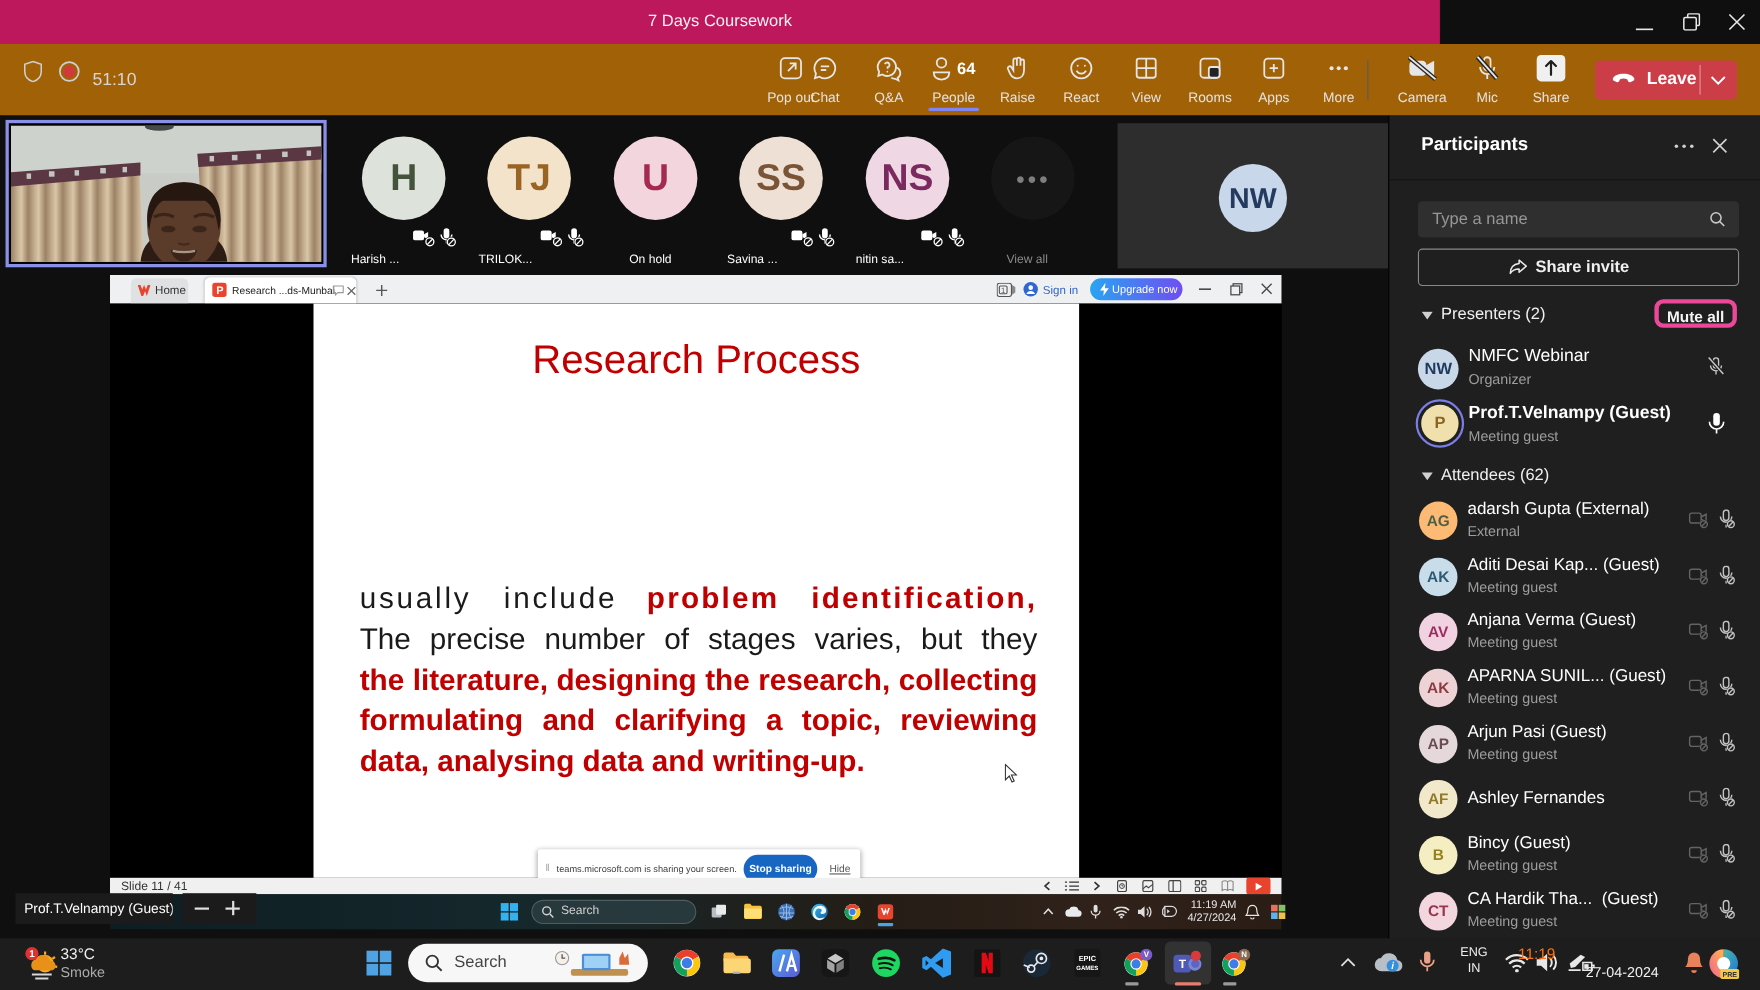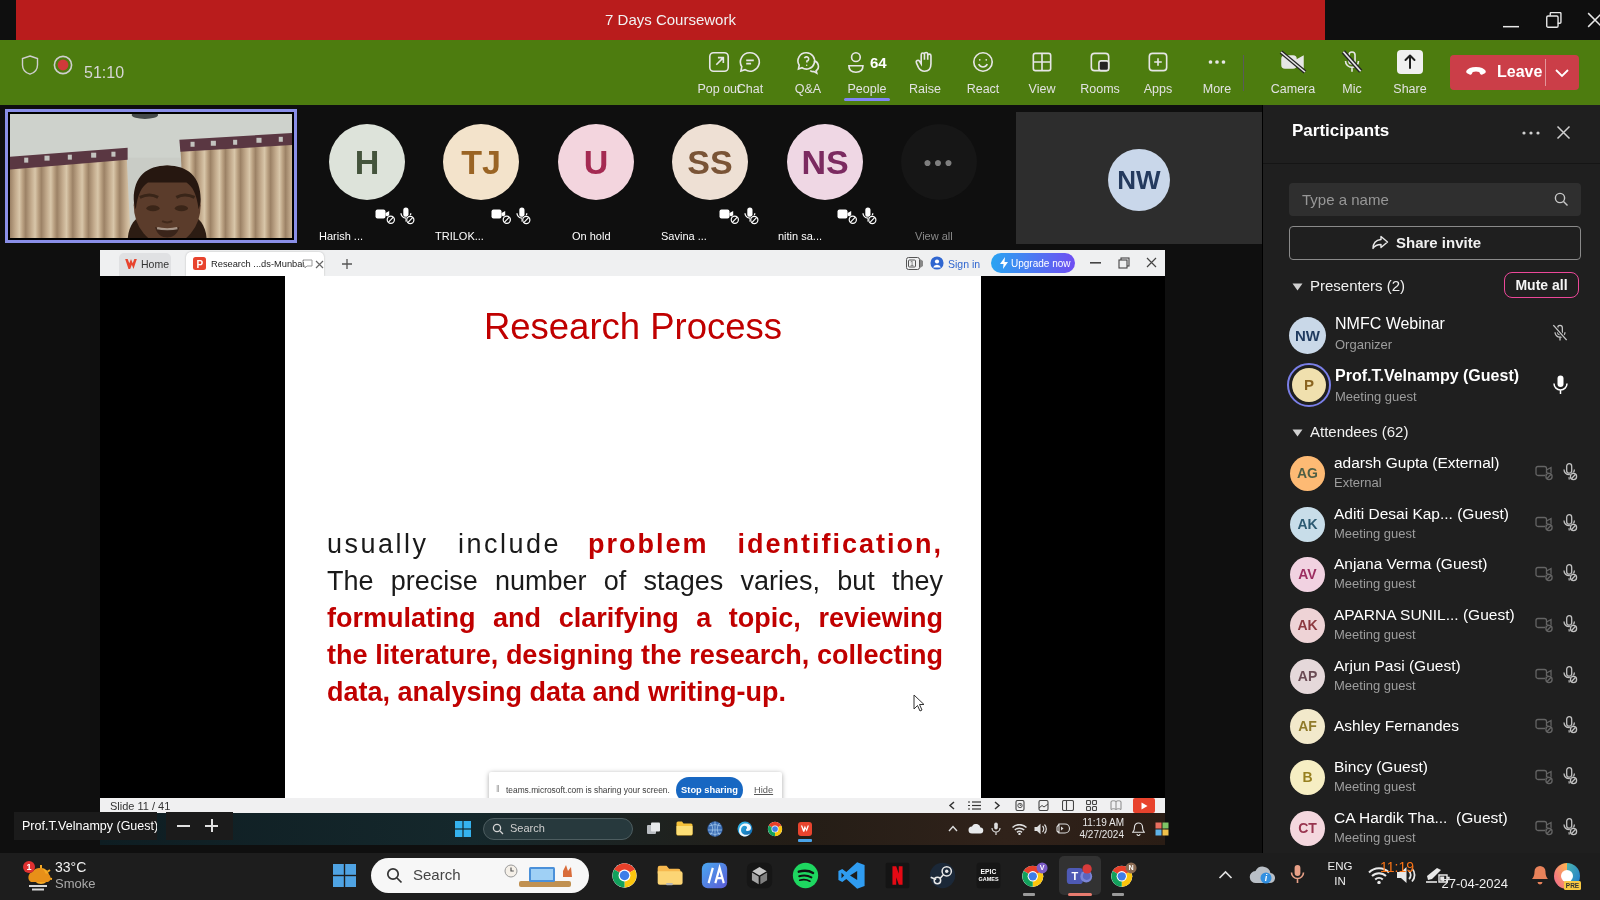--- a/index.html
+++ b/index.html
@@ -1,26 +1,26 @@
 <!DOCTYPE html>
 <html><head>
 <meta charset="utf-8">
 <style>
 * { margin:0; padding:0; box-sizing:border-box; }
 html,body { width:1600px; height:900px; overflow:hidden; background:#000; font-family:"Liberation Sans", sans-serif; }
 #app { position:relative; width:1600px; height:900px; background:#0f0f0f; }
 .abs { position:absolute; }
 
 
-#titlebar { left:16px; top:0; width:1309px; height:40px; background:#b91c1c; color:#fff; }
+#titlebar { left:0; top:0; width:1309px; height:40px; background:#be185d; color:#fff; }
 #titlebar .title { position:absolute; left:0; right:0; top:11px; text-align:center; font-size:15px; color:#f2f2f2; }
 .wbtn { position:absolute; top:12px; width:16px; height:16px; color:#e8e8e8; }
 
 
-#toolbar { left:0; top:40px; width:1600px; height:65px; background:#4d7c0f; }
+#toolbar { left:0; top:40px; width:1600px; height:65px; background:#a16207; }
 .tbitem { position:absolute; top:9px; width:58px; text-align:center; color:#e8e8e8; }
 .tbitem svg { display:block; margin:0 auto; }
 .tbitem .lbl { font-size:12.5px; margin-top:7px; color:#e2e2e2; }
 #rec-timer { position:absolute; left:84px; top:24px; font-size:16px; color:#d6d6d6; }
 
 
 #stage { left:0; top:105px; width:1262px; height:750px; background:#0f0f0f; }
 
 
 #vthumb { left:5px; top:4px; width:292px; height:134px; border:3px solid #8a8fe8; background:#000; }
@@ -345,22 +345,22 @@
         <svg style="position:absolute;left:1046px;top:7px" width="11" height="11" viewBox="0 0 11 11">
             <path d="M1 1 L10 10 M10 1 L1 10" stroke="#444" stroke-width="1.2"></path>
           </svg>
       </div>
       <div id="slidearea">
           <div id="slide">
         <div style="position:absolute;left:0;right:0;top:30px;text-align:center;font-size:36.5px;color:#c00000">Research Process</div>
         <div style="position:absolute;left:42px;top:250px;width:616px;font-size:27px;line-height:37px;color:#1a1a1a">
           <div style="text-align:justify;text-align-last:justify"><span style="letter-spacing:2.5px">usually include</span> <b style="color:#c00000;letter-spacing:2px">problem identification,</b></div>
           <div style="text-align:justify;text-align-last:justify">The precise number of stages varies, but they</div>
+          <div style="text-align:justify;text-align-last:justify"><b style="color:#c00000">the literature, designing the research, collecting</b></div>
           <div style="text-align:justify;text-align-last:justify"><b style="color:#c00000">formulating and clarifying a topic, reviewing</b></div>
-          <div style="text-align:justify;text-align-last:justify"><b style="color:#c00000">the literature, designing the research, collecting</b></div>
           <div><b style="color:#c00000">data, analysing data and writing-up.</b></div>
         </div>
         <div style="position:absolute;left:204px;top:496px;width:293px;height:36px;background:#fff;box-shadow:0 1px 5px rgba(0,0,0,.35);border-radius:2px">
           <span style="position:absolute;left:7px;top:12px;color:#999;font-size:9px">‖</span>
           <span style="position:absolute;left:17px;top:13px;font-size:8.4px;color:#3b3b3b">teams.microsoft.com is sharing your screen.</span>
           <div style="position:absolute;left:187px;top:5px;width:67px;height:26px;background:#1767c2;border-radius:13px;text-align:center;line-height:26px;color:#fff;font-size:9.3px;font-weight:bold">Stop sharing</div>
           <span style="position:absolute;left:265px;top:13px;font-size:9.3px;color:#585858;text-decoration:underline">Hide</span>
         </div>
         <svg style="position:absolute;left:628px;top:418px" width="12" height="18" viewBox="0 0 12 18">
               <path d="M1 1 L1 15 L4.5 11.5 L7 17 L9 16 L6.5 10.5 L11 10.5 Z" fill="#fff" stroke="#333" stroke-width="1"></path>
@@ -520,21 +520,21 @@
     <div style="position:absolute;left:26px;top:121px;width:292px;height:34px;border:1px solid #8a8a8a;border-radius:4px">
       <svg style="position:absolute;left:81px;top:8px" width="18" height="16" viewBox="0 0 18 16">
           <path d="M10 4.5 V1.5 L16.5 7 L10 12.5 V9.5 C6 9.5 3.5 11 2 13.5 C2 9 4.5 5.2 10 4.5 Z" fill="none" stroke="#e8e8e8" stroke-width="1.4" stroke-linejoin="round"></path>
         </svg>
       <span style="position:absolute;left:106px;top:7px;font-size:15px;font-weight:bold;color:#f0f0f0">Share invite</span>
     </div>
     <svg style="position:absolute;left:29px;top:178px" width="11" height="8" viewBox="0 0 11 8">
         <path d="M0.5 0.5 H10.5 L5.5 7.5 Z" fill="#d0d0d0"></path>
       </svg>
     <div style="position:absolute;left:47px;top:172px;font-size:15px;color:#f0f0f0">Presenters (2)</div>
-    <div style="position:absolute;left:241px;top:167px;width:75px;height:26px;border:1px solid #ec4899;border-radius:8px;text-align:center;line-height:25px;font-size:14px;font-weight:bold;color:#f5f5f5">Mute all</div>
+    <div style="position:absolute;left:241px;top:167px;width:75px;height:26px;border:4px solid #ec4899;border-radius:8px;text-align:center;line-height:25px;font-size:14px;font-weight:bold;color:#f5f5f5">Mute all</div>
 
     <div style="position:absolute;left:26px;top:212px;width:37px;height:37px;border-radius:50%;background:#c9d8e8;color:#1f3a5f;font-size:15px;font-weight:bold;text-align:center;line-height:37px">NW</div>
     <div style="position:absolute;left:72px;top:210px;font-size:16px;color:#fff">NMFC Webinar</div>
     <div style="position:absolute;left:72px;top:232px;font-size:13px;color:#9d9d9d">Organizer</div>
     <svg style="position:absolute;left:287px;top:218px" width="20" height="20" viewBox="0 0 24 24" fill="none" stroke="#c8c8c8" stroke-width="1.5">
         <rect x="9.2" y="2.8" width="5.6" height="11" rx="2.8"></rect>
         <path d="M6 11 a6 6 0 0 0 12 0 M12 17.5 V21"></path>
         <path d="M4 2.5 L20 20.5" stroke="#1f1f1f" stroke-width="4"></path>
         <path d="M4 2.5 L20 20.5" stroke="#c8c8c8" stroke-width="1.6"></path>
       </svg>

